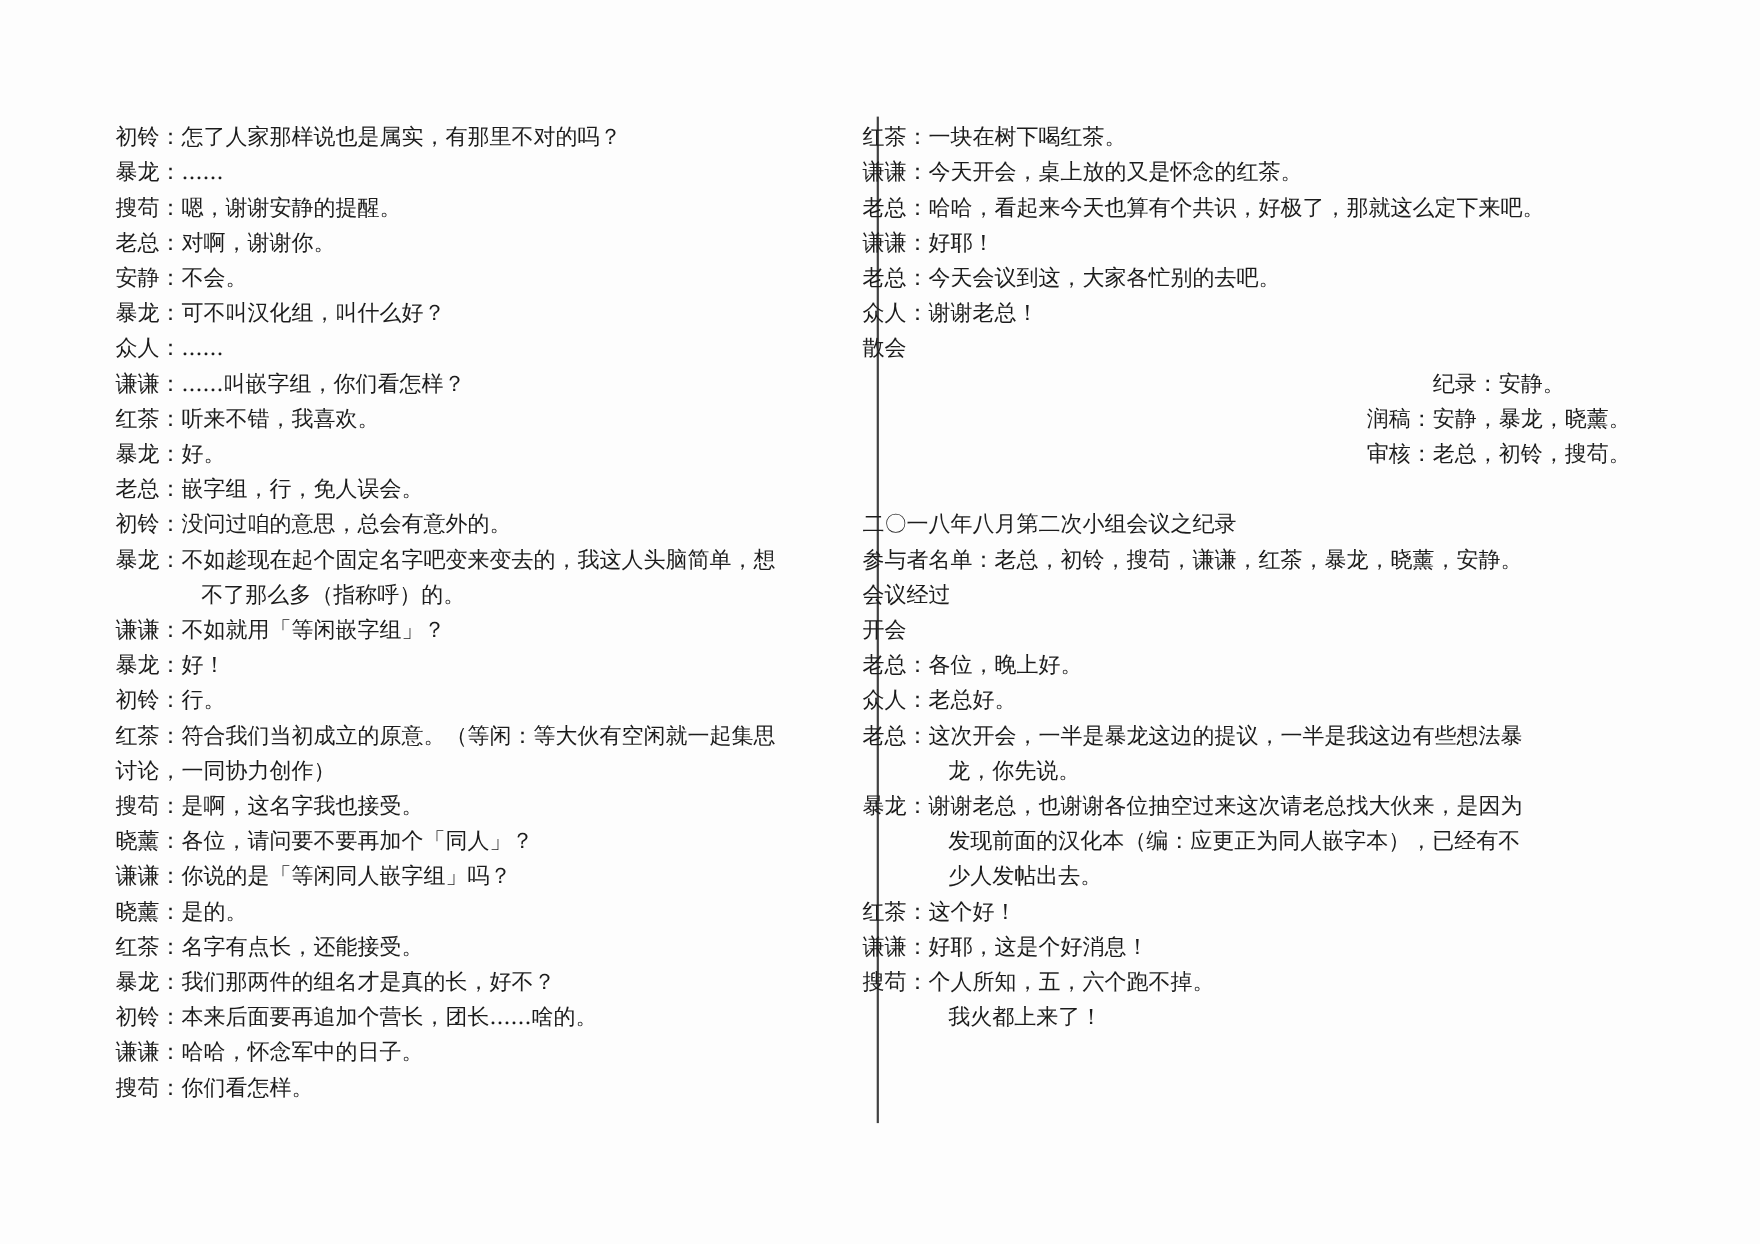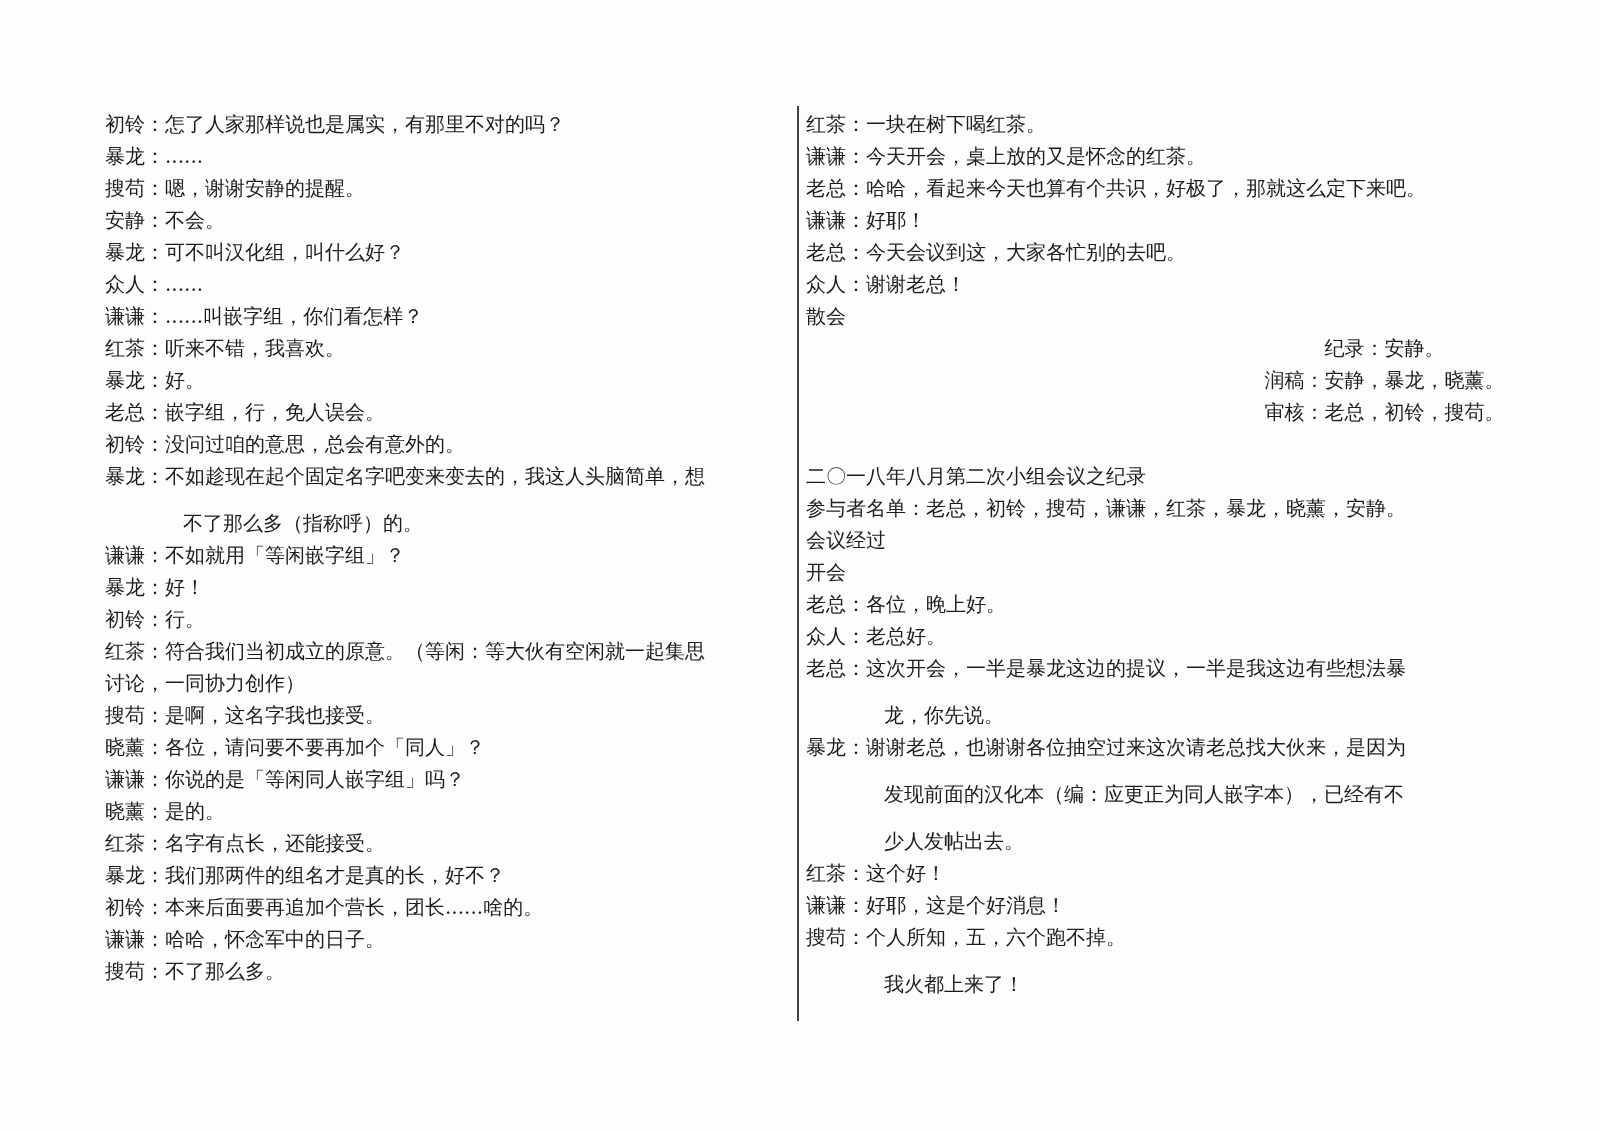--- a/index.html
+++ b/index.html
@@ -25,30 +25,29 @@
     top: 108px;
     font-size: 20px;
     line-height: 32px;
     letter-spacing: 0px;
   }
   .col-left {
     left: 105px;
     width: 690px;
   }
   .col-right {
-    left: 806px;
+    left: 784px;
     width: 760px;
   }
   .line {
     height: 32px;
     white-space: nowrap;
   }
   .line.indent {
     padding-left: 78px;
-    margin-top: 15px;
   }
   .line.credit {
     padding-left: 397px;
     text-align: center;
   }
   .line.blank {
     
   }
   .divider {
     position: absolute;
@@ -60,20 +59,21 @@
   }
 </style>
 </head>
 <body>
 
 <div class="page" style="--page-bg: #fdfdfd; --text-color: #1c1c1c; --divider-color: #414141;">
   <div class="column col-left">
       <div class="line ">初铃：怎了人家那样说也是属实，有那里不对的吗？</div>
       <div class="line ">暴龙：......</div>
       <div class="line ">搜苟：嗯，谢谢安静的提醒。</div>
+      <div class="line ">老总：对啊，谢谢你。</div>
       <div class="line ">安静：不会。</div>
       <div class="line ">暴龙：可不叫汉化组，叫什么好？</div>
       <div class="line ">众人：......</div>
       <div class="line ">谦谦：......叫嵌字组，你们看怎样？</div>
       <div class="line ">红茶：听来不错，我喜欢。</div>
       <div class="line ">暴龙：好。</div>
       <div class="line ">老总：嵌字组，行，免人误会。</div>
       <div class="line ">初铃：没问过咱的意思，总会有意外的。</div>
       <div class="line ">暴龙：不如趁现在起个固定名字吧变来变去的，我这人头脑简单，想</div>
       <div class="line indent">不了那么多（指称呼）的。</div>
@@ -83,21 +83,21 @@
       <div class="line ">红茶：符合我们当初成立的原意。（等闲：等大伙有空闲就一起集思</div>
       <div class="line ">讨论，一同协力创作）</div>
       <div class="line ">搜苟：是啊，这名字我也接受。</div>
       <div class="line ">晓薰：各位，请问要不要再加个「同人」？</div>
       <div class="line ">谦谦：你说的是「等闲同人嵌字组」吗？</div>
       <div class="line ">晓薰：是的。</div>
       <div class="line ">红茶：名字有点长，还能接受。</div>
       <div class="line ">暴龙：我们那两件的组名才是真的长，好不？</div>
       <div class="line ">初铃：本来后面要再追加个营长，团长......啥的。</div>
       <div class="line ">谦谦：哈哈，怀念军中的日子。</div>
-      <div class="line ">搜苟：不了那么多。</div>
+      <div class="line ">搜苟：你们看怎样。</div>
     </div>
 
   <div class="divider"></div>
 
   <div class="column col-right">
       <div class="line ">红茶：一块在树下喝红茶。</div>
       <div class="line ">谦谦：今天开会，桌上放的又是怀念的红茶。</div>
       <div class="line ">老总：哈哈，看起来今天也算有个共识，好极了，那就这么定下来吧。</div>
       <div class="line ">谦谦：好耶！</div>
       <div class="line ">老总：今天会议到这，大家各忙别的去吧。</div>

